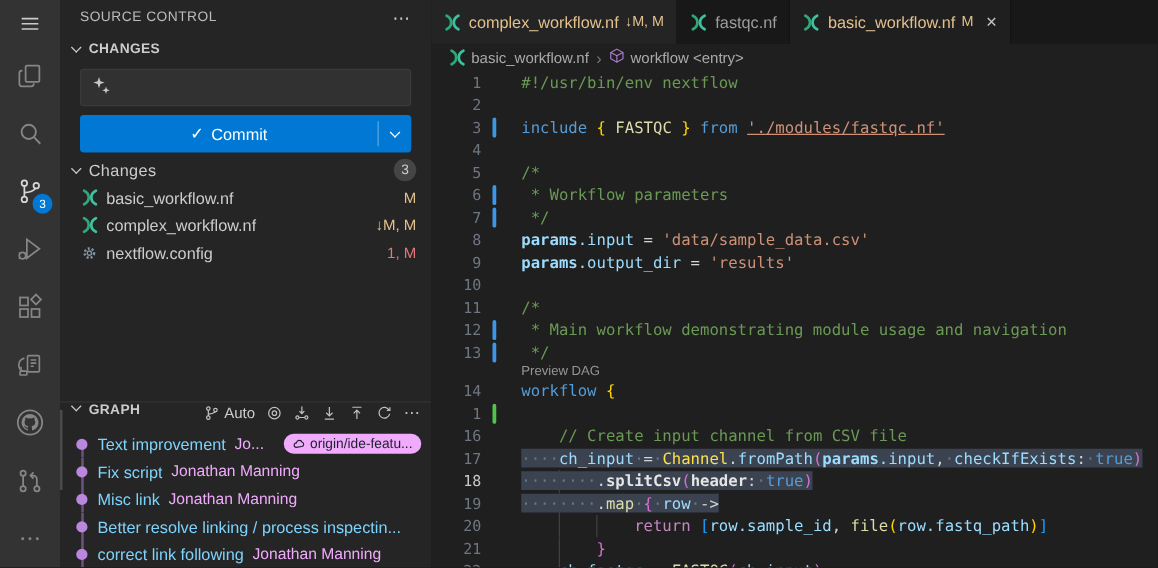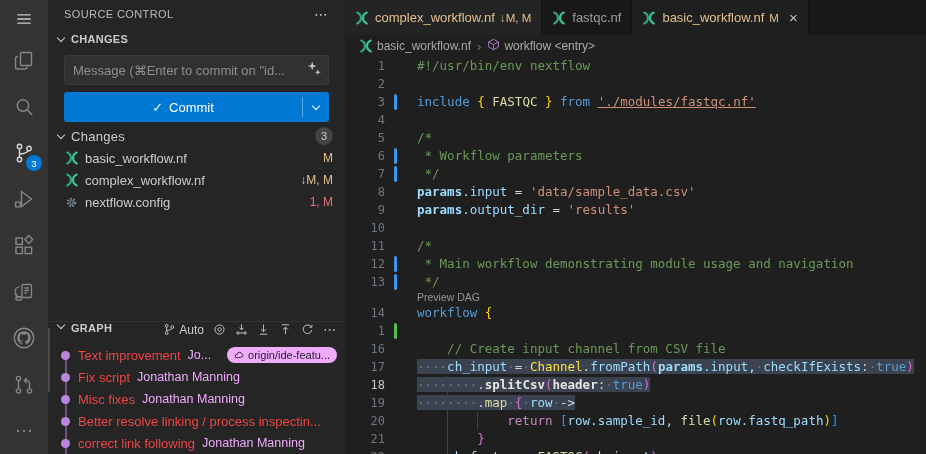--- a/index.html
+++ b/index.html
@@ -49,21 +49,21 @@
   .graph-sec { margin-top:auto; border-top:1px solid #333333; flex-shrink:0; }
   .graph-head { height:22px; display:flex; align-items:flex-start; padding:0 8px 0 4px; }
   .graph-tools { margin-left:auto; display:flex; align-items:center; gap:9px; color:#c0c0c0; }
   .gt { display:flex; align-items:center; gap:3px; cursor:pointer; }
   .gt-label { font-size:12px; color:#cccccc; }
   .gt-dots { font-size:13px; letter-spacing:1px; color:#c0c0c0; cursor:pointer; }
   .commit-row { height:22px; display:flex; align-items:center; position:relative; padding:0 8px 0 30px; overflow:hidden; }
   .rail { position:absolute; left:17px; top:0; bottom:0; width:1.5px; background:rgba(177,128,215,.5); }
   .commit-row.first .rail { top:12px; }
   .cdot { position:absolute; left:13px; top:7px; width:9px; height:9px; border-radius:50%; background:#bb86dd; }
-  .cmsg { font-size:13px; color:#ef4444; white-space:nowrap; overflow:hidden; text-overflow:ellipsis; flex-shrink:1; }
+  .cmsg { font-size:13px; color:#7dd3fc; white-space:nowrap; overflow:hidden; text-overflow:ellipsis; flex-shrink:1; }
   .cauthor { font-size:12.5px; color:#f0abfc; margin-left:7px; white-space:nowrap; overflow:hidden; text-overflow:ellipsis; }
   .pill { margin-left:auto; flex-shrink:0; height:16px; border-radius:9px; background:#f0abfc; color:#1f1f2e;
     font-size:11px; display:flex; align-items:center; gap:3px; padding:0 7px; max-width:122px; }
   .pill span { white-space:nowrap; overflow:hidden; }
   .side-scroll { position:absolute; left:0; top:328px; width:2px; height:64px; background:#5a5a5a; opacity:.7; }
 
   
   .editor { flex:1; display:flex; flex-direction:column; min-width:0; background:#1f1f1f; }
   .tabbar { height:35px; background:#181818; display:flex; flex-shrink:0; }
   .tab { display:flex; align-items:center; gap:6px; padding:0 10px; font-size:13px; color:#9d9d9d;
@@ -175,21 +175,20 @@
   <div class="sidebar">
     <div class="sc-header">
       <span class="sc-title">SOURCE CONTROL</span>
       <span class="sc-actions">⋯</span>
     </div>
     <div class="sec-header">
       <span class="chev"></span>
       <span class="sec-label">CHANGES</span>
     </div>
     <div class="msg-row">
-      <input type="text" placeholder="Message (⌘Enter to commit on &quot;id..." style="">
       <span class="sparkle">
         <svg width="16" height="16" viewBox="0 0 16 16" fill="currentColor">
           <path d="M6.2 1.5l1.1 3.4 3.4 1.1-3.4 1.1-1.1 3.4-1.1-3.4-3.4-1.1 3.4-1.1z"></path>
           <path d="M11.8 9.2l.75 2.25 2.25.75-2.25.75-.75 2.25-.75-2.25-2.25-.75 2.25-.75z"></path>
         </svg>
       </span>
     </div>
     <div class="commit-btn">
       <div class="commit-main">
         <span>✓</span>
@@ -300,21 +299,21 @@
           </div>
           <div class="commit-row">
             <span class="rail"></span>
             <span class="cdot"></span>
             <span class="cmsg">Fix script</span>
             <span class="cauthor">Jonathan Manning</span>
           </div>
           <div class="commit-row">
             <span class="rail"></span>
             <span class="cdot"></span>
-            <span class="cmsg">Misc fixes</span>
+            <span class="cmsg">Misc link</span>
             <span class="cauthor">Jonathan Manning</span>
           </div>
           <div class="commit-row">
             <span class="rail"></span>
             <span class="cdot"></span>
             <span class="cmsg">Better resolve linking / process inspectin...</span>
           </div>
           <div class="commit-row">
             <span class="rail"></span>
             <span class="cdot"></span>

